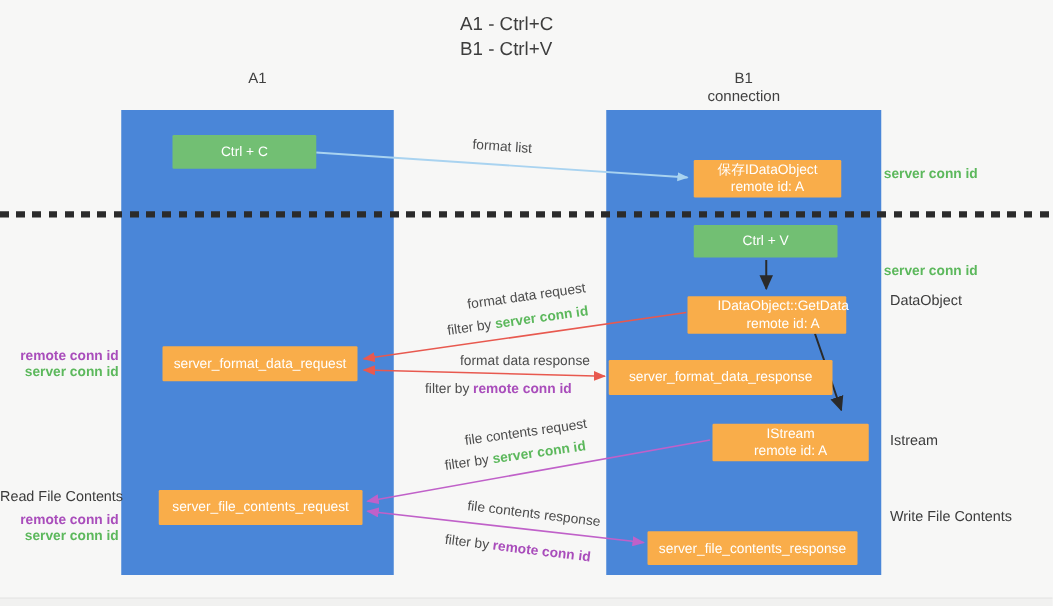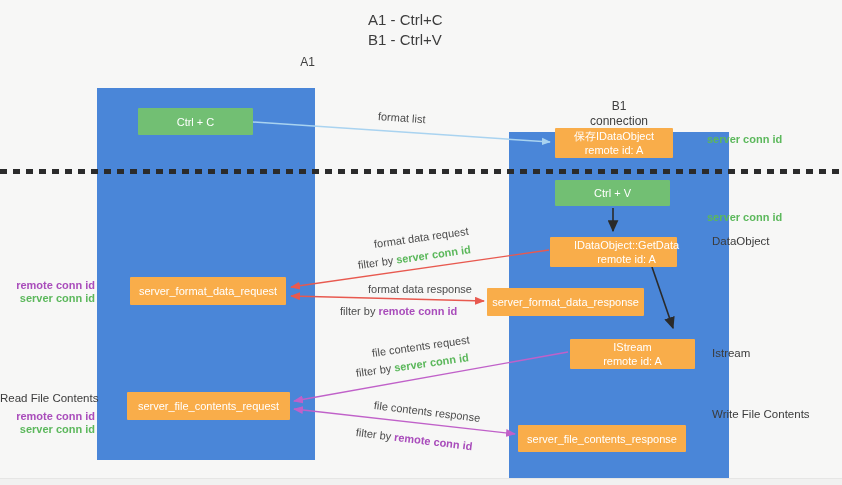--- a/index.html
+++ b/index.html
@@ -18,43 +18,43 @@
   }
 
   .lane-header {
     position: absolute; top: 55px; text-align: center;
     font-size: 12px; line-height: 15px; color: #404040;
   }
   .lane {
     position: absolute; top: 88px; height: 372px;
     background: #4a86d8;
   }
-  #lane-a, #hdr-a { left: 97px;  width: 218px; text-align: right; }
-  #lane-b, #hdr-b { left: 509px; width: 220px; margin-top: 44px; }
+  #lane-a, #hdr-a { left: 97px;  width: 218px; }
+  #lane-b, #hdr-b { left: 485px; width: 220px; }
 
   .dotted-sep {
     position: absolute; left: 0; top: 169px; width: 842px; height: 5px;
     background: repeating-linear-gradient(90deg, #2b2b2b 0 7px, transparent 7px 13px);
   }
 
   .node {
     position: absolute; display: flex; flex-direction: column;
     align-items: center; justify-content: center;
     color: #ffffff; font-size: 11px; line-height: 14px; text-align: center;
     border-radius: 1px;
   }
   .node.green  { background: #72bf73; }
   .node.orange { background: #f9ad4a; }
 
   #node-ctrl-c          { left: 138px; top: 108px; width: 115px; height: 27px; }
   #node-save-idata      { left: 555px; top: 128px; width: 118px; height: 30px; }
   #node-ctrl-v          { left: 555px; top: 180px; width: 115px; height: 26px; }
   #node-getdata         { left: 550px; top: 237px; width: 127px; height: 30px; padding-left: 26px; }
   #node-format-request  { left: 130px; top: 277px; width: 156px; height: 28px; }
-  #node-format-response { left: 487px; top: 288px; width: 157px; height: 28px; }
+  #node-format-response { left: 487px; top: 288px; width: 179px; height: 28px; }
   #node-istream         { left: 570px; top: 339px; width: 125px; height: 30px; }
   #node-file-request    { left: 127px; top: 392px; width: 163px; height: 28px; }
   #node-file-response   { left: 518px; top: 425px; width: 168px; height: 27px; }
 
   .side-label { position: absolute; font-size: 11.5px; color: #3b3b3b; white-space: nowrap; }
   .side-label.bold-green  { color: #5cb85c; font-weight: bold; font-size: 11px; }
   .side-label.bold-purple { color: #a94dbb; font-weight: bold; font-size: 11px; }
   .right-align { left: 0; width: 95px; text-align: right; }
 
   #lbl-server-conn-top   { left: 707px; top: 133px; }

